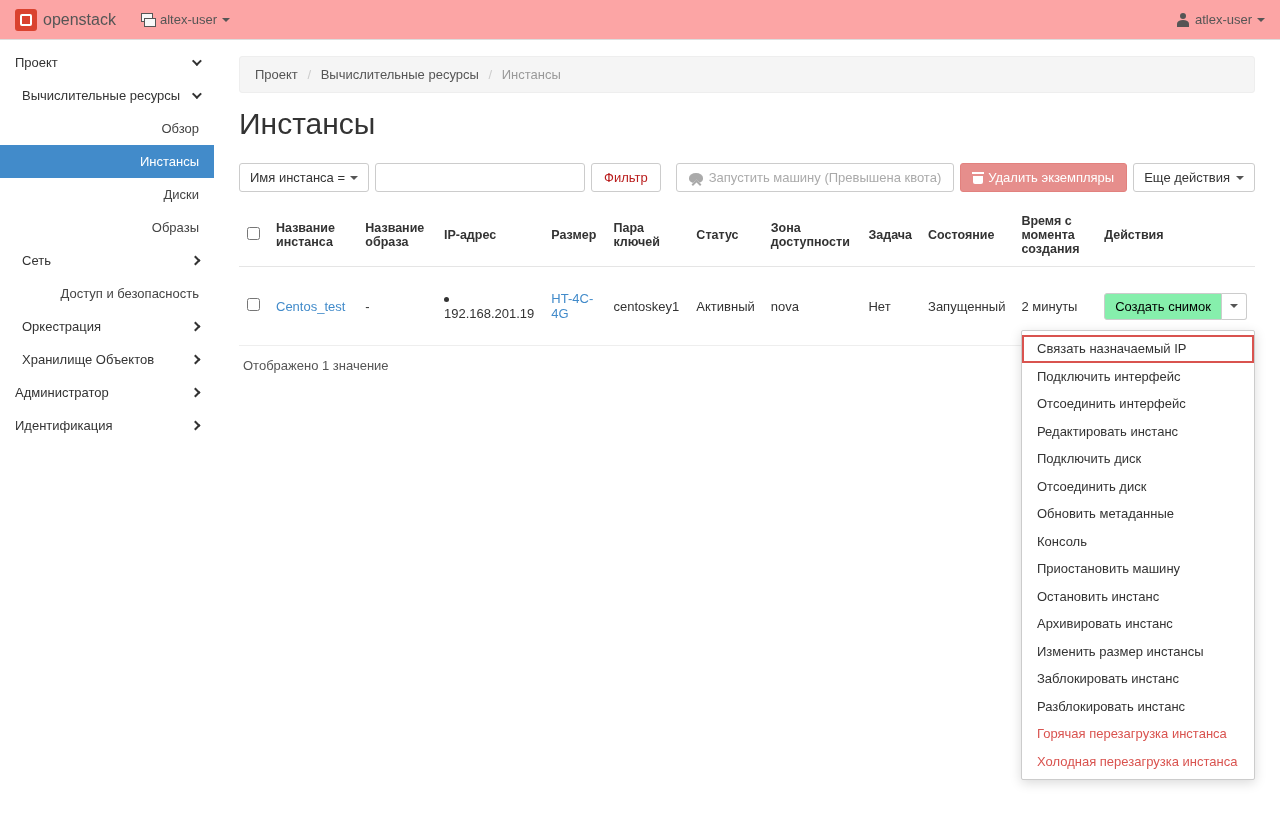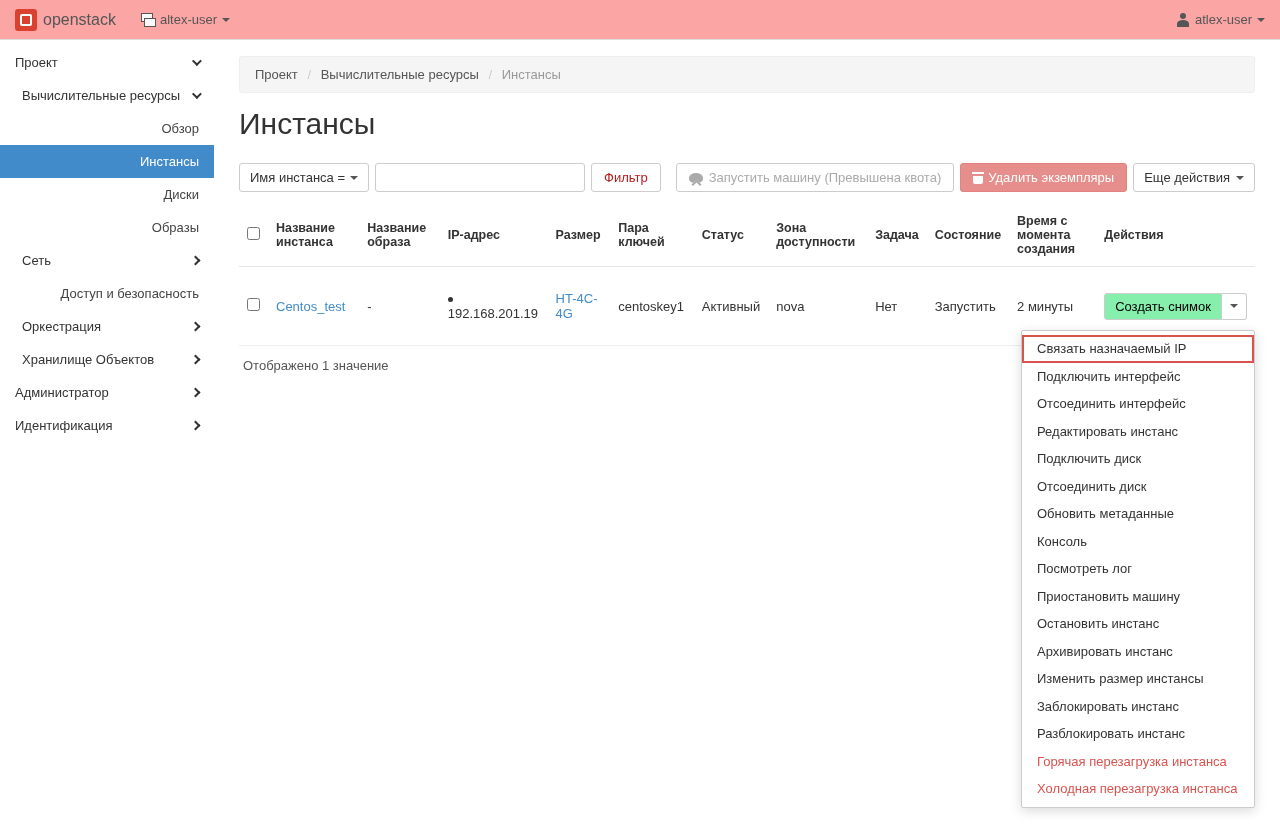--- a/index.html
+++ b/index.html
@@ -185,21 +185,21 @@
         <tr>
           <td><input type="checkbox" style=""></td>
           <td><a href="#">Centos_test</a></td>
           <td>-</td>
           <td><span class="bullet"></span><span>192.168.201.19</span></td>
           <td><a href="#">HT-4C-4G</a></td>
           <td>centoskey1</td>
           <td>Активный</td>
           <td>nova</td>
           <td>Нет</td>
-          <td>Запустить</td>
+          <td>Запущенный</td>
           <td>2 минуты</td>
           <td>
             <div class="action-cell">
               <button class="action-btn">Создать снимок</button>
               <button class="action-caret">
                   <span class="caret" style="margin:0;"></span>
                 </button>
             </div>
           </td>
         </tr>
@@ -211,21 +211,20 @@
 
 <div class="dropdown" id="dd">
     <div class="dropdown-item highlight">Связать назначаемый IP</div>
     <div class="dropdown-item">Подключить интерфейс</div>
     <div class="dropdown-item">Отсоединить интерфейс</div>
     <div class="dropdown-item">Редактировать инстанс</div>
     <div class="dropdown-item">Подключить диск</div>
     <div class="dropdown-item">Отсоединить диск</div>
     <div class="dropdown-item">Обновить метаданные</div>
     <div class="dropdown-item">Консоль</div>
-    <div class="dropdown-item">Посмотреть лог</div>
     <div class="dropdown-item">Приостановить машину</div>
     <div class="dropdown-item">Остановить инстанс</div>
     <div class="dropdown-item">Архивировать инстанс</div>
     <div class="dropdown-item">Изменить размер инстансы</div>
     <div class="dropdown-item">Заблокировать инстанс</div>
     <div class="dropdown-item">Разблокировать инстанс</div>
     <div class="dropdown-item danger">Горячая перезагрузка инстанса</div>
     <div class="dropdown-item danger">Холодная перезагрузка инстанса</div>
   </div>
 

